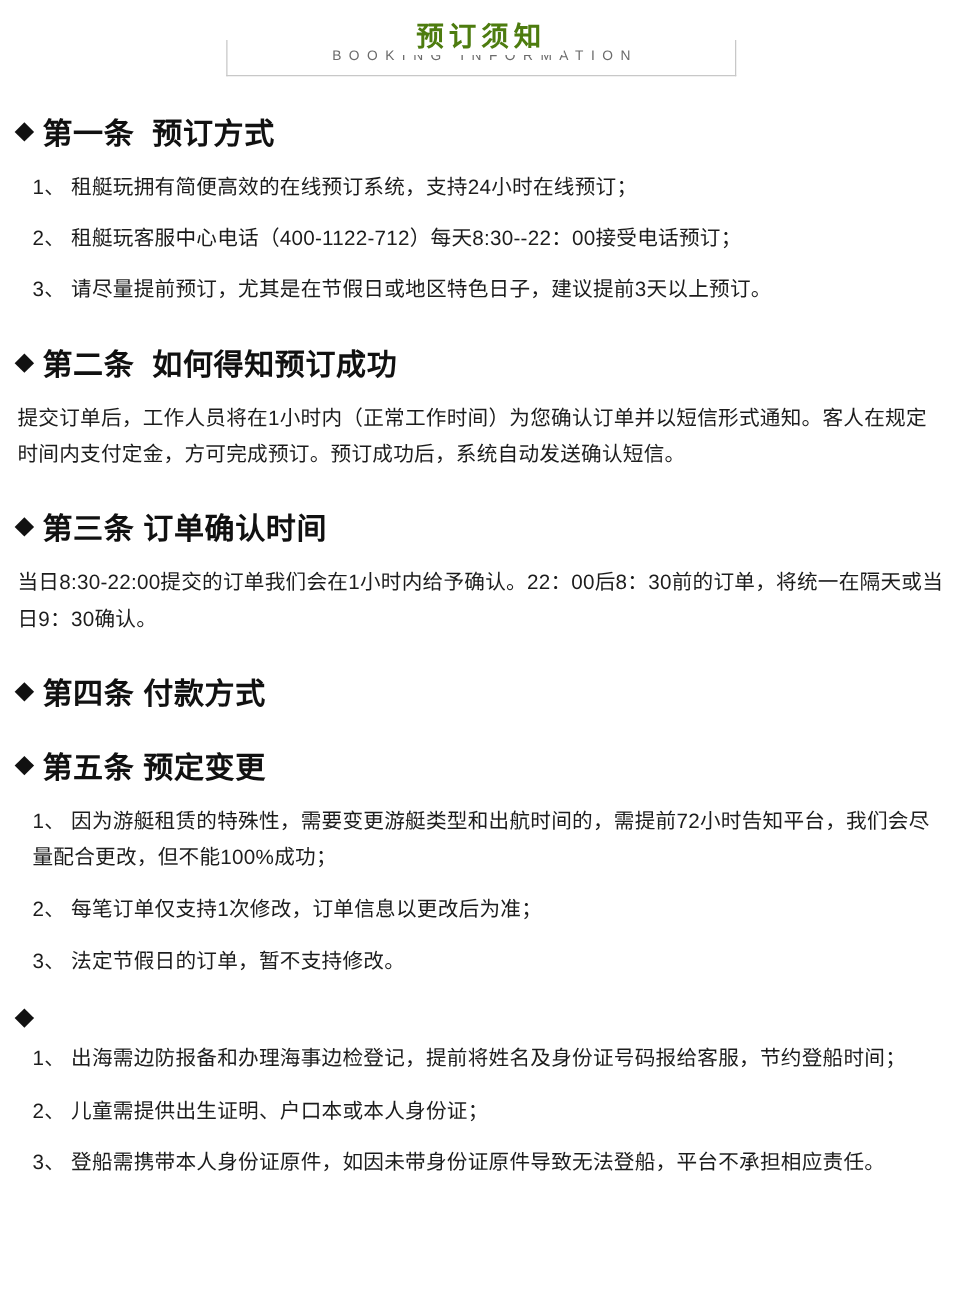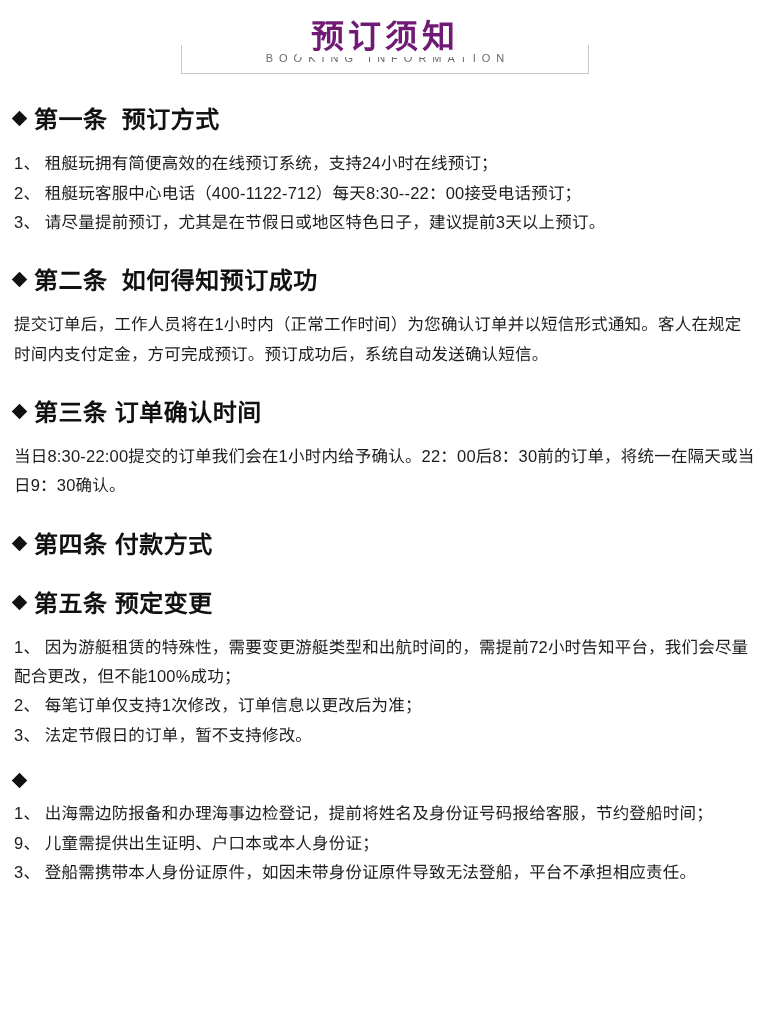--- a/index.html
+++ b/index.html
@@ -20,24 +20,24 @@
     padding: 0 14px 18px 14px;
   }
 
   
   .doc-header {
     padding-top: 16px;
     text-align: center;
     position: relative;
   }
   .doc-title {
-    font-size: 33px;
+    font-size: 22px;
     font-weight: 700;
     letter-spacing: 4px;
-    color: #701a75;
+    color: #4d7c0f;
     line-height: 1.25;
     margin: 0;
     display: inline-block;
     position: relative;
     z-index: 2;
     padding: 0 14px;
     background: #ffffff;
   }
   .title-rule-wrap {
     position: relative;
@@ -104,21 +104,21 @@
   .list {
     margin: 0;
     padding: 0;
     list-style: none;
   }
   .list li {
     font-size: 16.5px;
     line-height: 1.78;
     color: #1c1c1c;
     letter-spacing: 0.2px;
-    margin: 0;
+    margin: 12px;
     text-indent: 0;
     padding-left: 0;
   }
 </style>
 </head>
 <body>
 
 <div class="page">
 
   <div class="doc-header">
@@ -173,19 +173,19 @@
           <li>2、 每笔订单仅支持1次修改，订单信息以更改后为准；</li>
           <li>3、 法定节假日的订单，暂不支持修改。</li>
         </ul>
       </div>
       <div class="section">
         <h2 class="section-heading">
           <span class="diamond"></span>
         </h2>
         <ul class="list">
           <li>1、 出海需边防报备和办理海事边检登记，提前将姓名及身份证号码报给客服，节约登船时间；</li>
-          <li>9、 儿童需提供出生证明、户口本或本人身份证；</li>
+          <li>2、 儿童需提供出生证明、户口本或本人身份证；</li>
           <li>3、 登船需携带本人身份证原件，如因未带身份证原件导致无法登船，平台不承担相应责任。</li>
         </ul>
       </div>
     </div>
 
 </div>
 
 </body></html>

